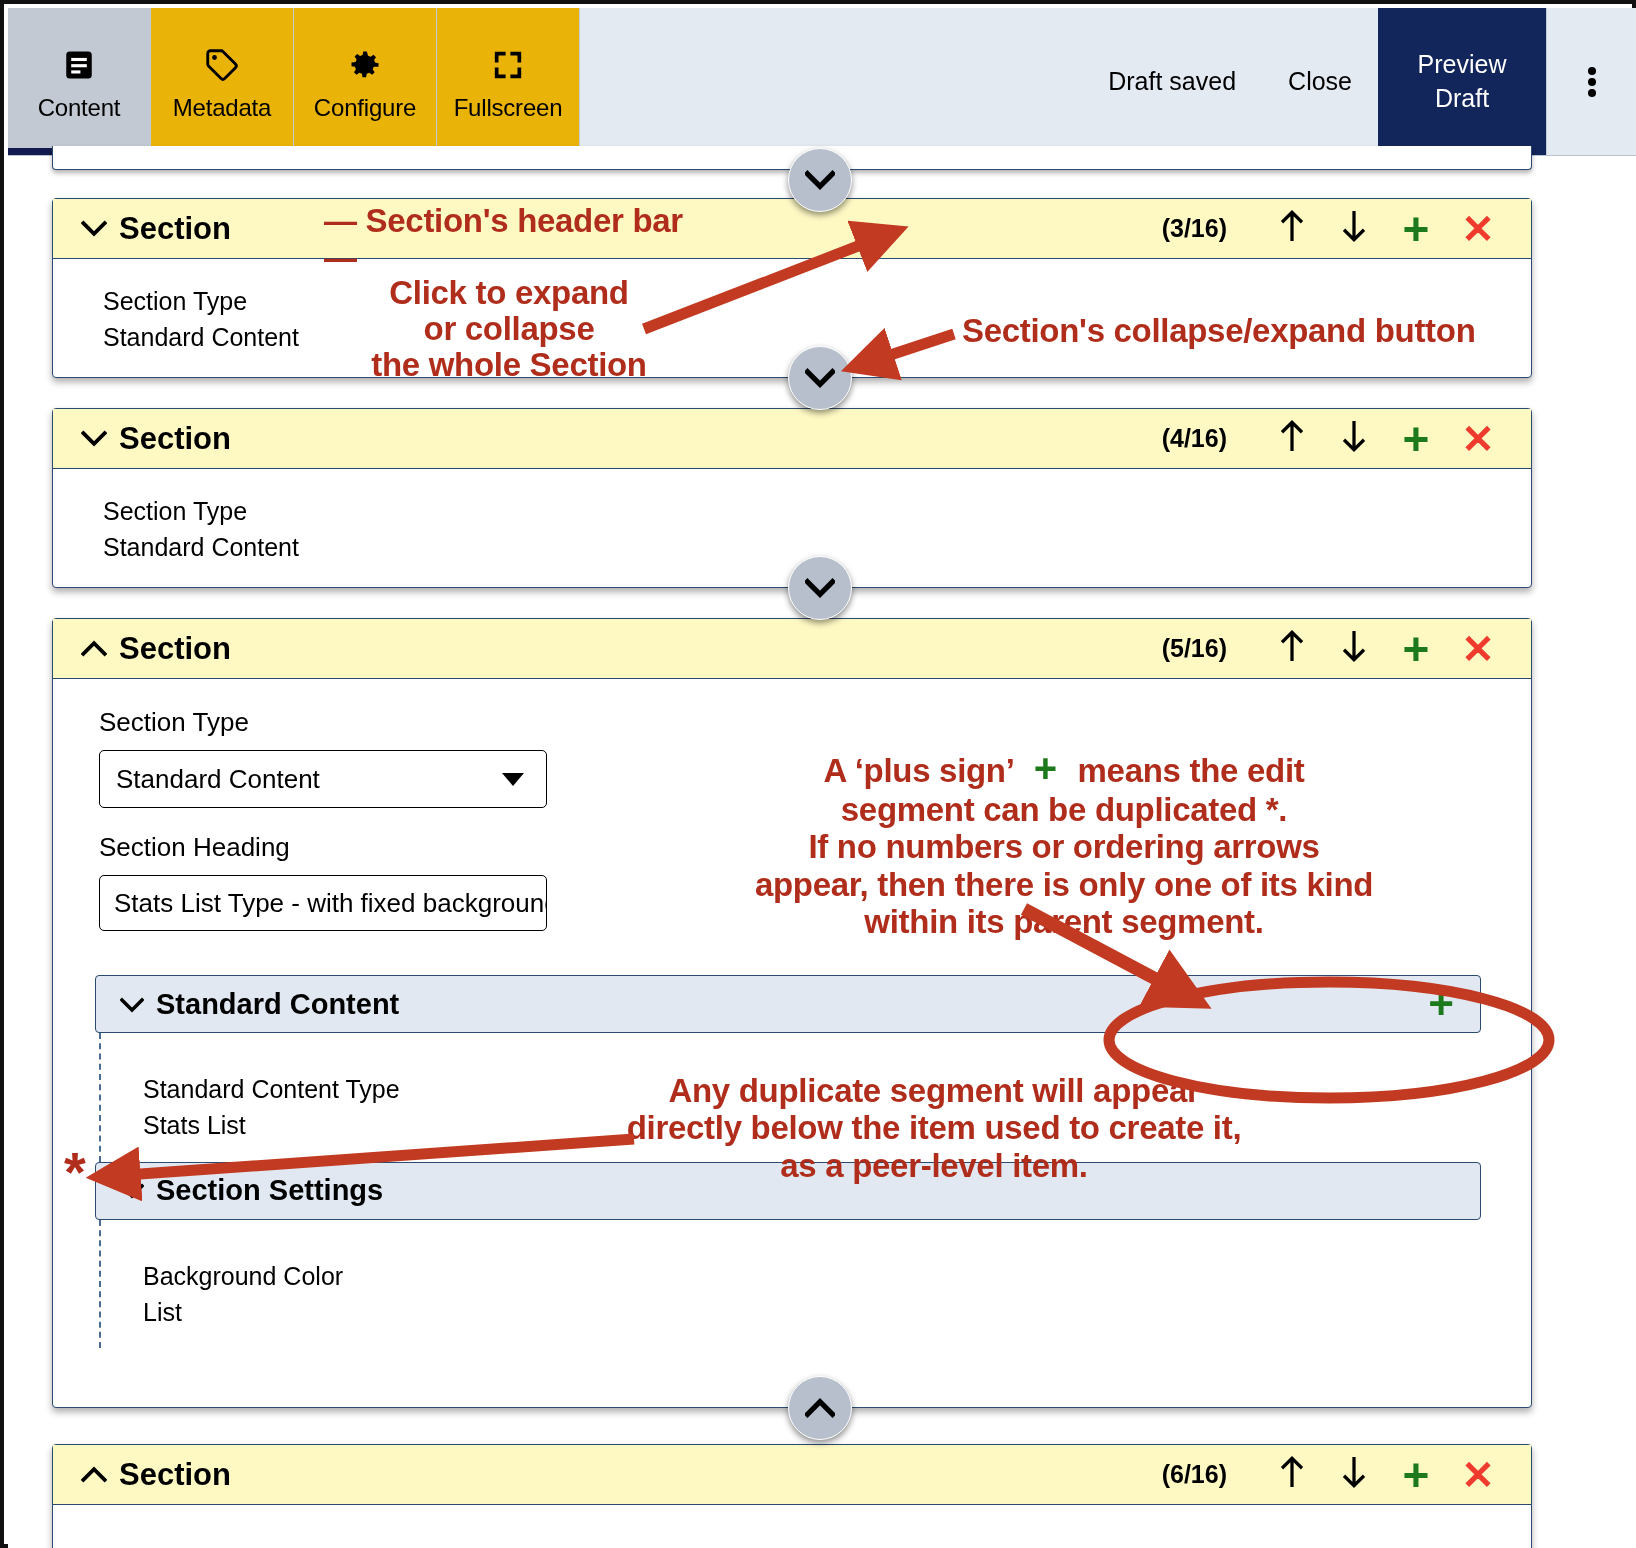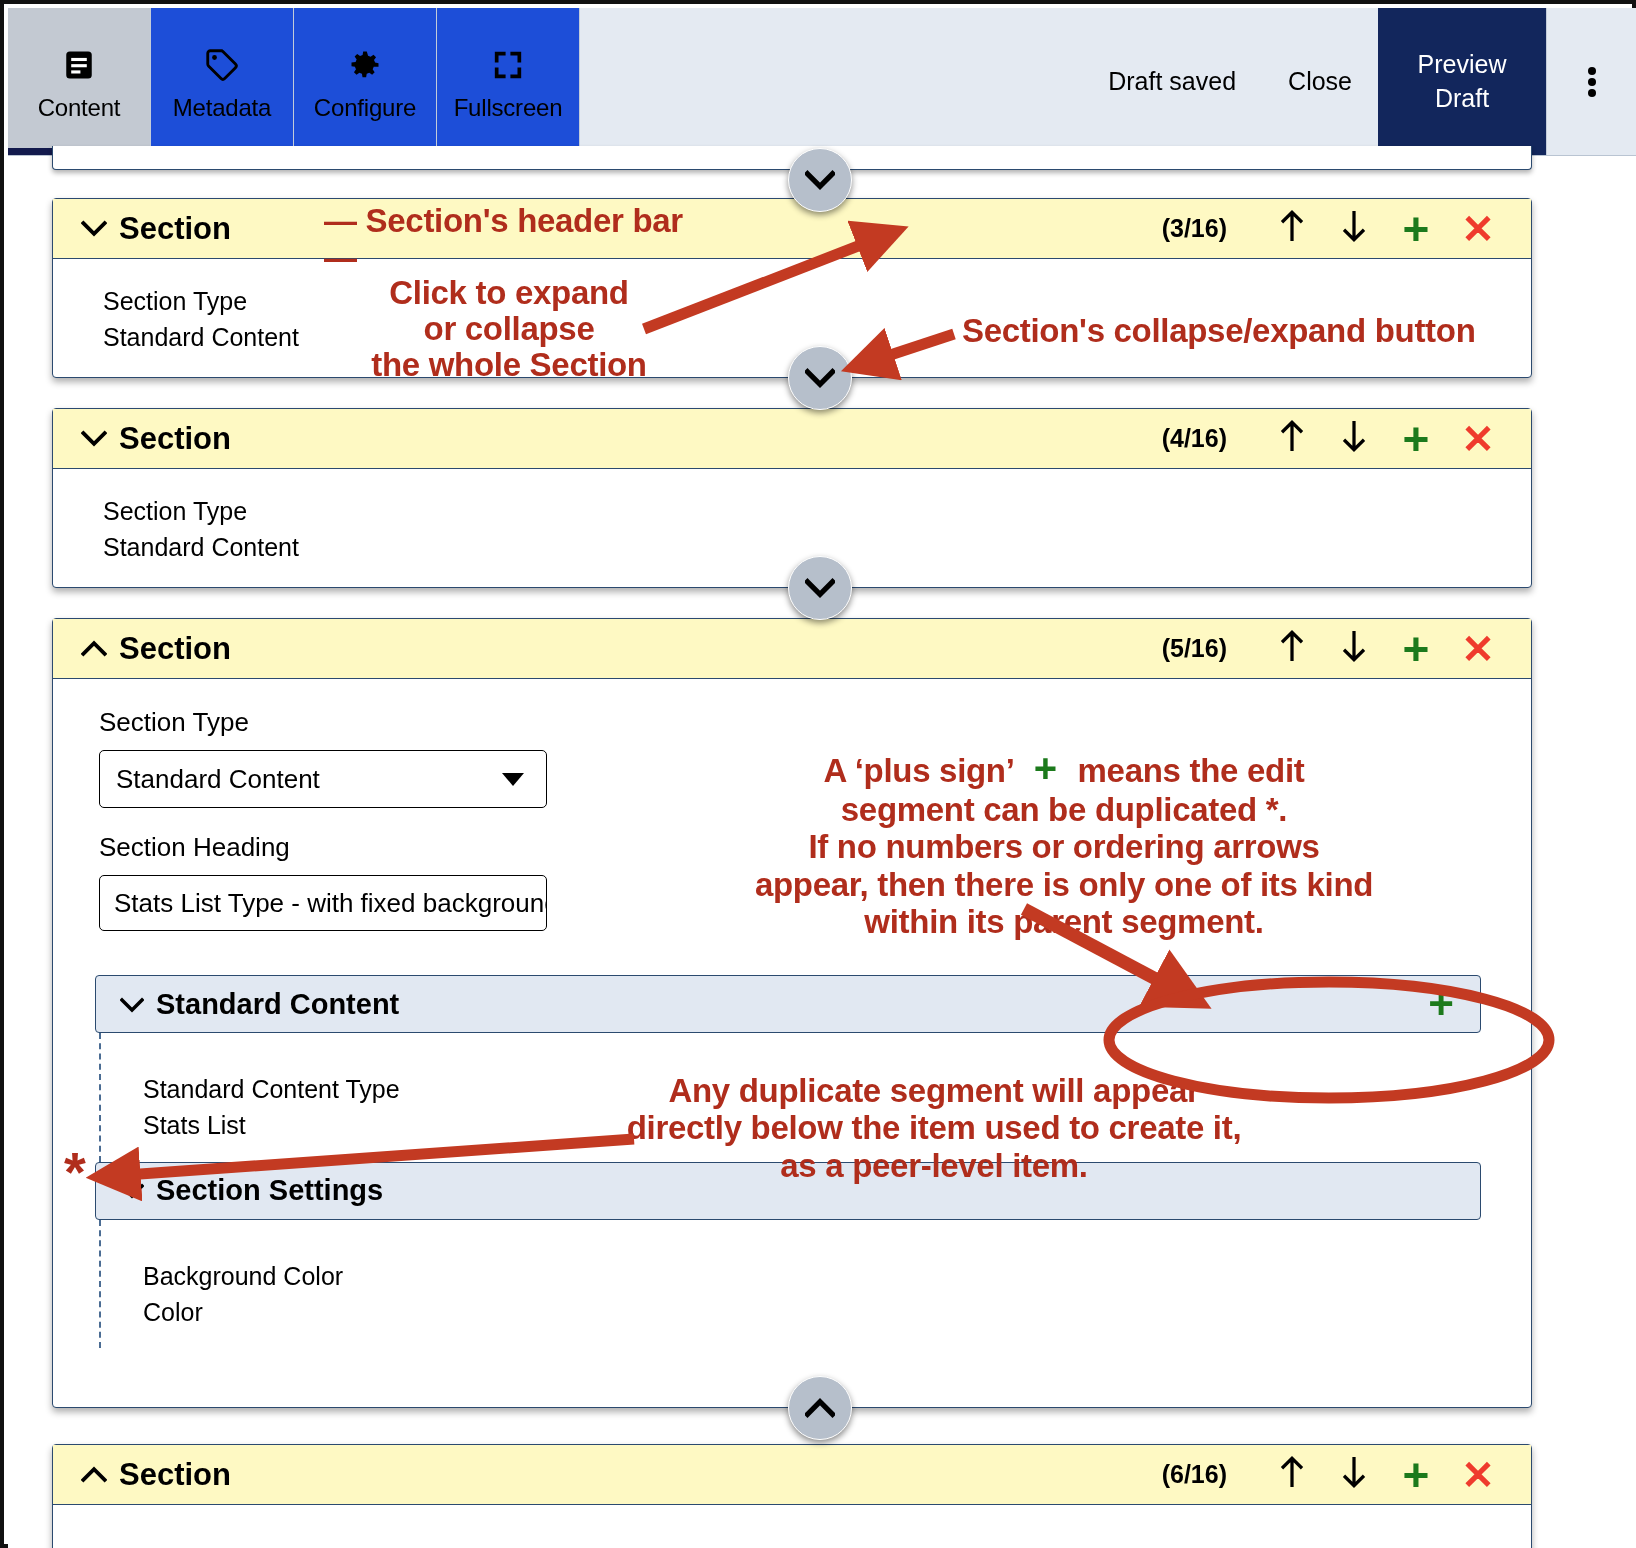--- a/index.html
+++ b/index.html
@@ -18,21 +18,21 @@
 
   
   .toolbar {
     position:absolute; left:4px; top:4px; width:1628px; height:148px;
     background:#e4eaf2; display:flex; align-items:stretch;
     border-bottom:1px solid #b9c4d2;
   }
   .tab {
     width:143px; display:flex; flex-direction:column;
     align-items:center; justify-content:center; gap:6px;
-    border-right:1px solid #c3ccd9; background:#1d4ed8; cursor:pointer;
+    border-right:1px solid #c3ccd9; background:#eab308; cursor:pointer;
     position:relative;
   }
   .tab.active { background:#c3c9d2; }
   .tab.active:after {
     content:""; position:absolute; left:0; right:0; bottom:0; height:7px;
     background:#131a4d;
   }
   .tab .ic { height:46px; display:flex; align-items:center; justify-content:center; }
   .tab .lbl { font-size:24px; color:#000; letter-spacing:-.2px; }
   .spacer { flex:1; }
@@ -329,21 +329,21 @@
         <div class="subhdr">
           <span class="chev">
             <svg width="24" height="16" viewBox="0 0 24 16">
                 <path d="M2 3l10 10L22 3" fill="none" stroke="#000" stroke-width="3.4" stroke-linecap="square"></path>
               </svg>
           </span>
           <span class="subtitle">Section Settings</span>
         </div>
         <div class="subbody">
           <div class="ro-label">Background Color</div>
-          <div class="ro-value">Color</div>
+          <div class="ro-value">List</div>
         </div>
       </div>
     </div>
 
     <div class="pill" style="left:780px; top:1220px;">
       <svg width="30" height="20" viewBox="0 0 24 16">
           <path d="M2 13L12 3l10 10" fill="none" stroke="#000" stroke-width="4.2" stroke-linecap="square"></path>
         </svg>
     </div>
 

